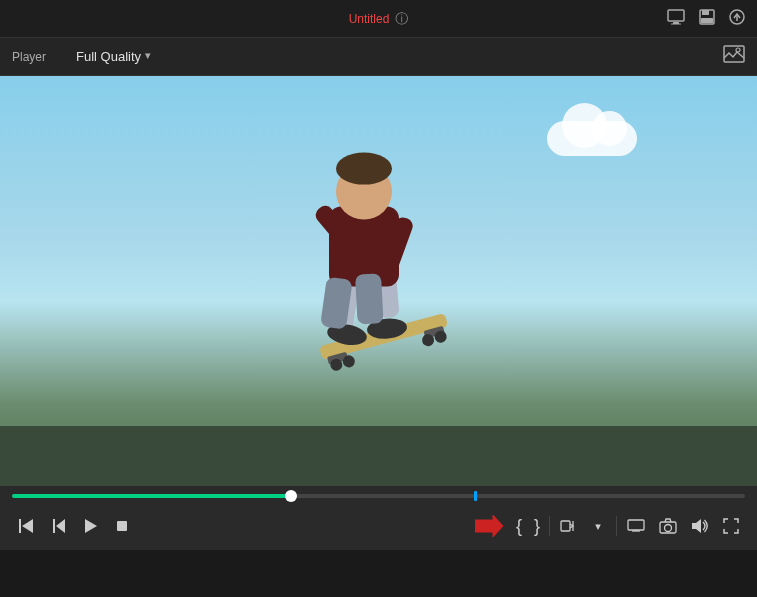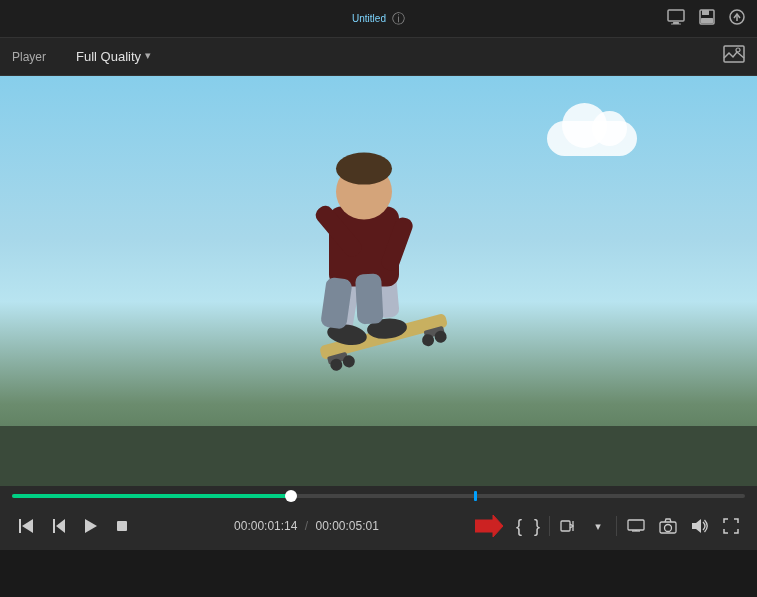--- a/index.html
+++ b/index.html
@@ -29,22 +29,22 @@
       position: absolute;
       left: 50%;
       transform: translateX(-50%);
     }
     .title-bar-right {
       display: flex;
       align-items: center;
       gap: 14px;
     }
     .title-text {
-      font-size: 10px;
-      color: #7dd3fc;
+      font-size: 12px;
+      color: #ef4444;
     }
     .title-icon {
       color: #888;
       font-size: 13px;
     }
     .tb-icon {
       color: #aaa;
       font-size: 16px;
       cursor: pointer;
     }
@@ -365,25 +365,20 @@
     </svg>
   </button>
   <button class="ctrl-btn" title="Stop">
     <svg width="12" height="12" viewBox="0 0 12 12" fill="currentColor">
       <rect x="1" y="1" width="10" height="10" rx="1"></rect>
     </svg>
   </button>
 
   <div class="controls-spacer"></div>
 
-  <div class="time-display">
-    <span>00:00:01:14</span>
-    <span class="time-sep">/</span>
-    <span>00:00:05:01</span>
-  </div>
 
   <div class="controls-spacer"></div>
 
   <div class="right-controls">
 
     <div class="arrow-icon">
       <svg width="28" height="22" viewBox="0 0 28 22" fill="none">
         <polygon points="0,5 18,5 18,0 28,11 18,22 18,17 0,17" fill="#cc2222" stroke="#cc2222" stroke-linejoin="round"></polygon>
       </svg>
     </div>

